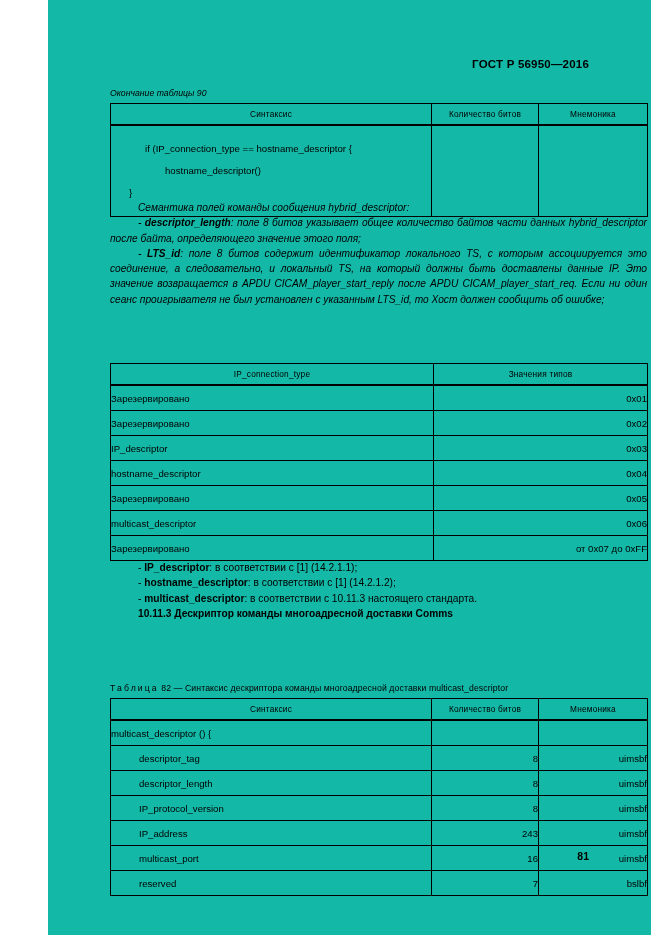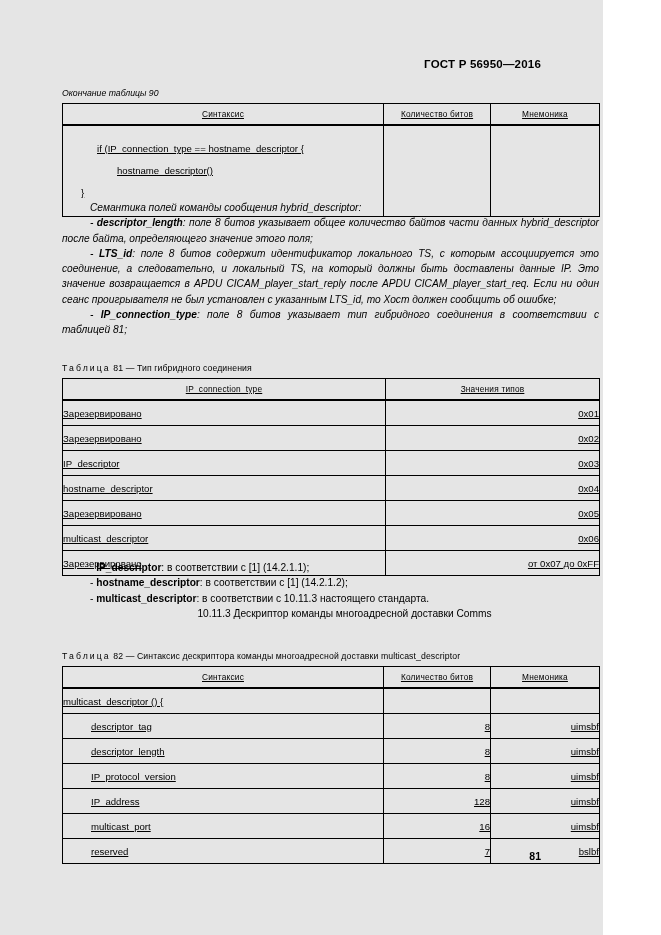--- a/index.html
+++ b/index.html
@@ -8,23 +8,24 @@
     background: #ffffff;
   }
   body {
     font-family: "Liberation Sans", sans-serif;
     color: #000000;
   }
   .page {
     position: relative;
     width: 603px;
     height: 935px;
-    background: #e5e5e5;
+    background: #14b8a6;
     overflow: hidden;
     box-sizing: border-box;
+    margin-left: 48px;
   }
 
   
   .doc-header {
     position: absolute;
     top: 58px;
     right: 62px;
     font-size: 11.5px;
     font-weight: bold;
     letter-spacing: 0.2px;
@@ -56,33 +57,31 @@
     line-height: 15.3px;
     text-align: justify;
     margin: 0;
     text-indent: 28px;
   }
   .para b { font-weight: bold; }
   .para.dash { text-indent: 28px; }
   .heading {
     font-size: 10.2px;
     line-height: 15.3px;
-    font-weight: normal;
+    font-weight: bold;
     margin: 0;
     text-indent: 28px;
-    text-align: center;
   }
 
   
   table.gost {
     border-collapse: collapse;
     width: 537px;
     table-layout: fixed;
     font-size: 9px;
-    text-decoration: underline;
   }
   table.gost th,
   table.gost td {
     border: 1px solid #000000;
     padding: 0;
     vertical-align: middle;
   }
   table.gost thead th {
     font-weight: normal;
     font-size: 8.3px;
@@ -165,29 +164,23 @@
   </div>
 
   <div class="content" style="top:200px;font-style:italic;">
     <p class="para">Семантика полей команды сообщения hybrid_descriptor:</p>
 
 
     <p class="para dash">- <b>descriptor_length</b><span>: поле 8 битов указывает общее количество байтов части данных hybrid_descriptor после байта, определяющего значение этого поля;</span></p>
 
     <p class="para dash">- <b>LTS_id</b><span>: поле 8 битов содержит идентификатор локального TS, с которым ассоциируется это соединение, а следовательно, и локальный TS, на который должны быть доставлены данные IP. Это значение возвращается в APDU CICAM_player_start_reply после APDU CICAM_player_start_req. Если ни один сеанс проигрывателя не был установлен с указанным LTS_id, то Хост должен сообщить об ошибке;</span></p>
 
-    <p class="para dash">- <b>IP_connection_type</b><span>: поле 8 битов указывает тип гибридного соединения в соответствии с таблицей 81;</span></p>
   </div>
 
   <div class="content" style="top:363px;">
-    <div class="table-caption">
-      <span class="tcap-word">Таблица</span>
-      <span>81</span>
-      <span>— Тип гибридного соединения</span>
-    </div>
 
     <table class="gost t81">
       <colgroup>
         <col style="width:323px;">
         <col style="width:214px;">
       </colgroup>
       <thead>
         <tr>
           <th>IP_connection_type</th>
           <th>Значения типов</th>
@@ -230,21 +223,21 @@
     <p class="para dash">- <b>IP_descriptor</b><span>: в соответствии с [1] (14.2.1.1);</span></p>
 
     <p class="para dash">- <b>hostname_descriptor</b><span>: в соответствии с [1] (14.2.1.2);</span></p>
 
     <p class="para dash">- <b>multicast_descriptor</b><span>: в соответствии с 10.11.3 настоящего стандарта.</span></p>
 
     <p class="heading">10.11.3 Дескриптор команды многоадресной доставки Comms</p>
 
   </div>
 
-  <div class="content" style="top:651px;">
+  <div class="content" style="top:683px;">
     <div class="table-caption">
       <span class="tcap-word">Таблица</span>
       <span>82</span>
       <span>— Синтаксис дескриптора команды многоадресной доставки multicast_descriptor</span>
     </div>
 
     <table class="gost t82">
       <colgroup>
         <col style="width:321px;">
         <col style="width:107px;">
@@ -273,21 +266,21 @@
           <td class="center">8</td>
           <td class="center">uimsbf</td>
         </tr>
         <tr>
           <td class="syntax ind1">IP_protocol_version</td>
           <td class="center">8</td>
           <td class="center">uimsbf</td>
         </tr>
         <tr>
           <td class="syntax ind1">IP_address</td>
-          <td class="center">128</td>
+          <td class="center">243</td>
           <td class="center">uimsbf</td>
         </tr>
         <tr>
           <td class="syntax ind1">multicast_port</td>
           <td class="center">16</td>
           <td class="center">uimsbf</td>
         </tr>
         <tr>
           <td class="syntax ind1">reserved</td>
           <td class="center">7</td>

